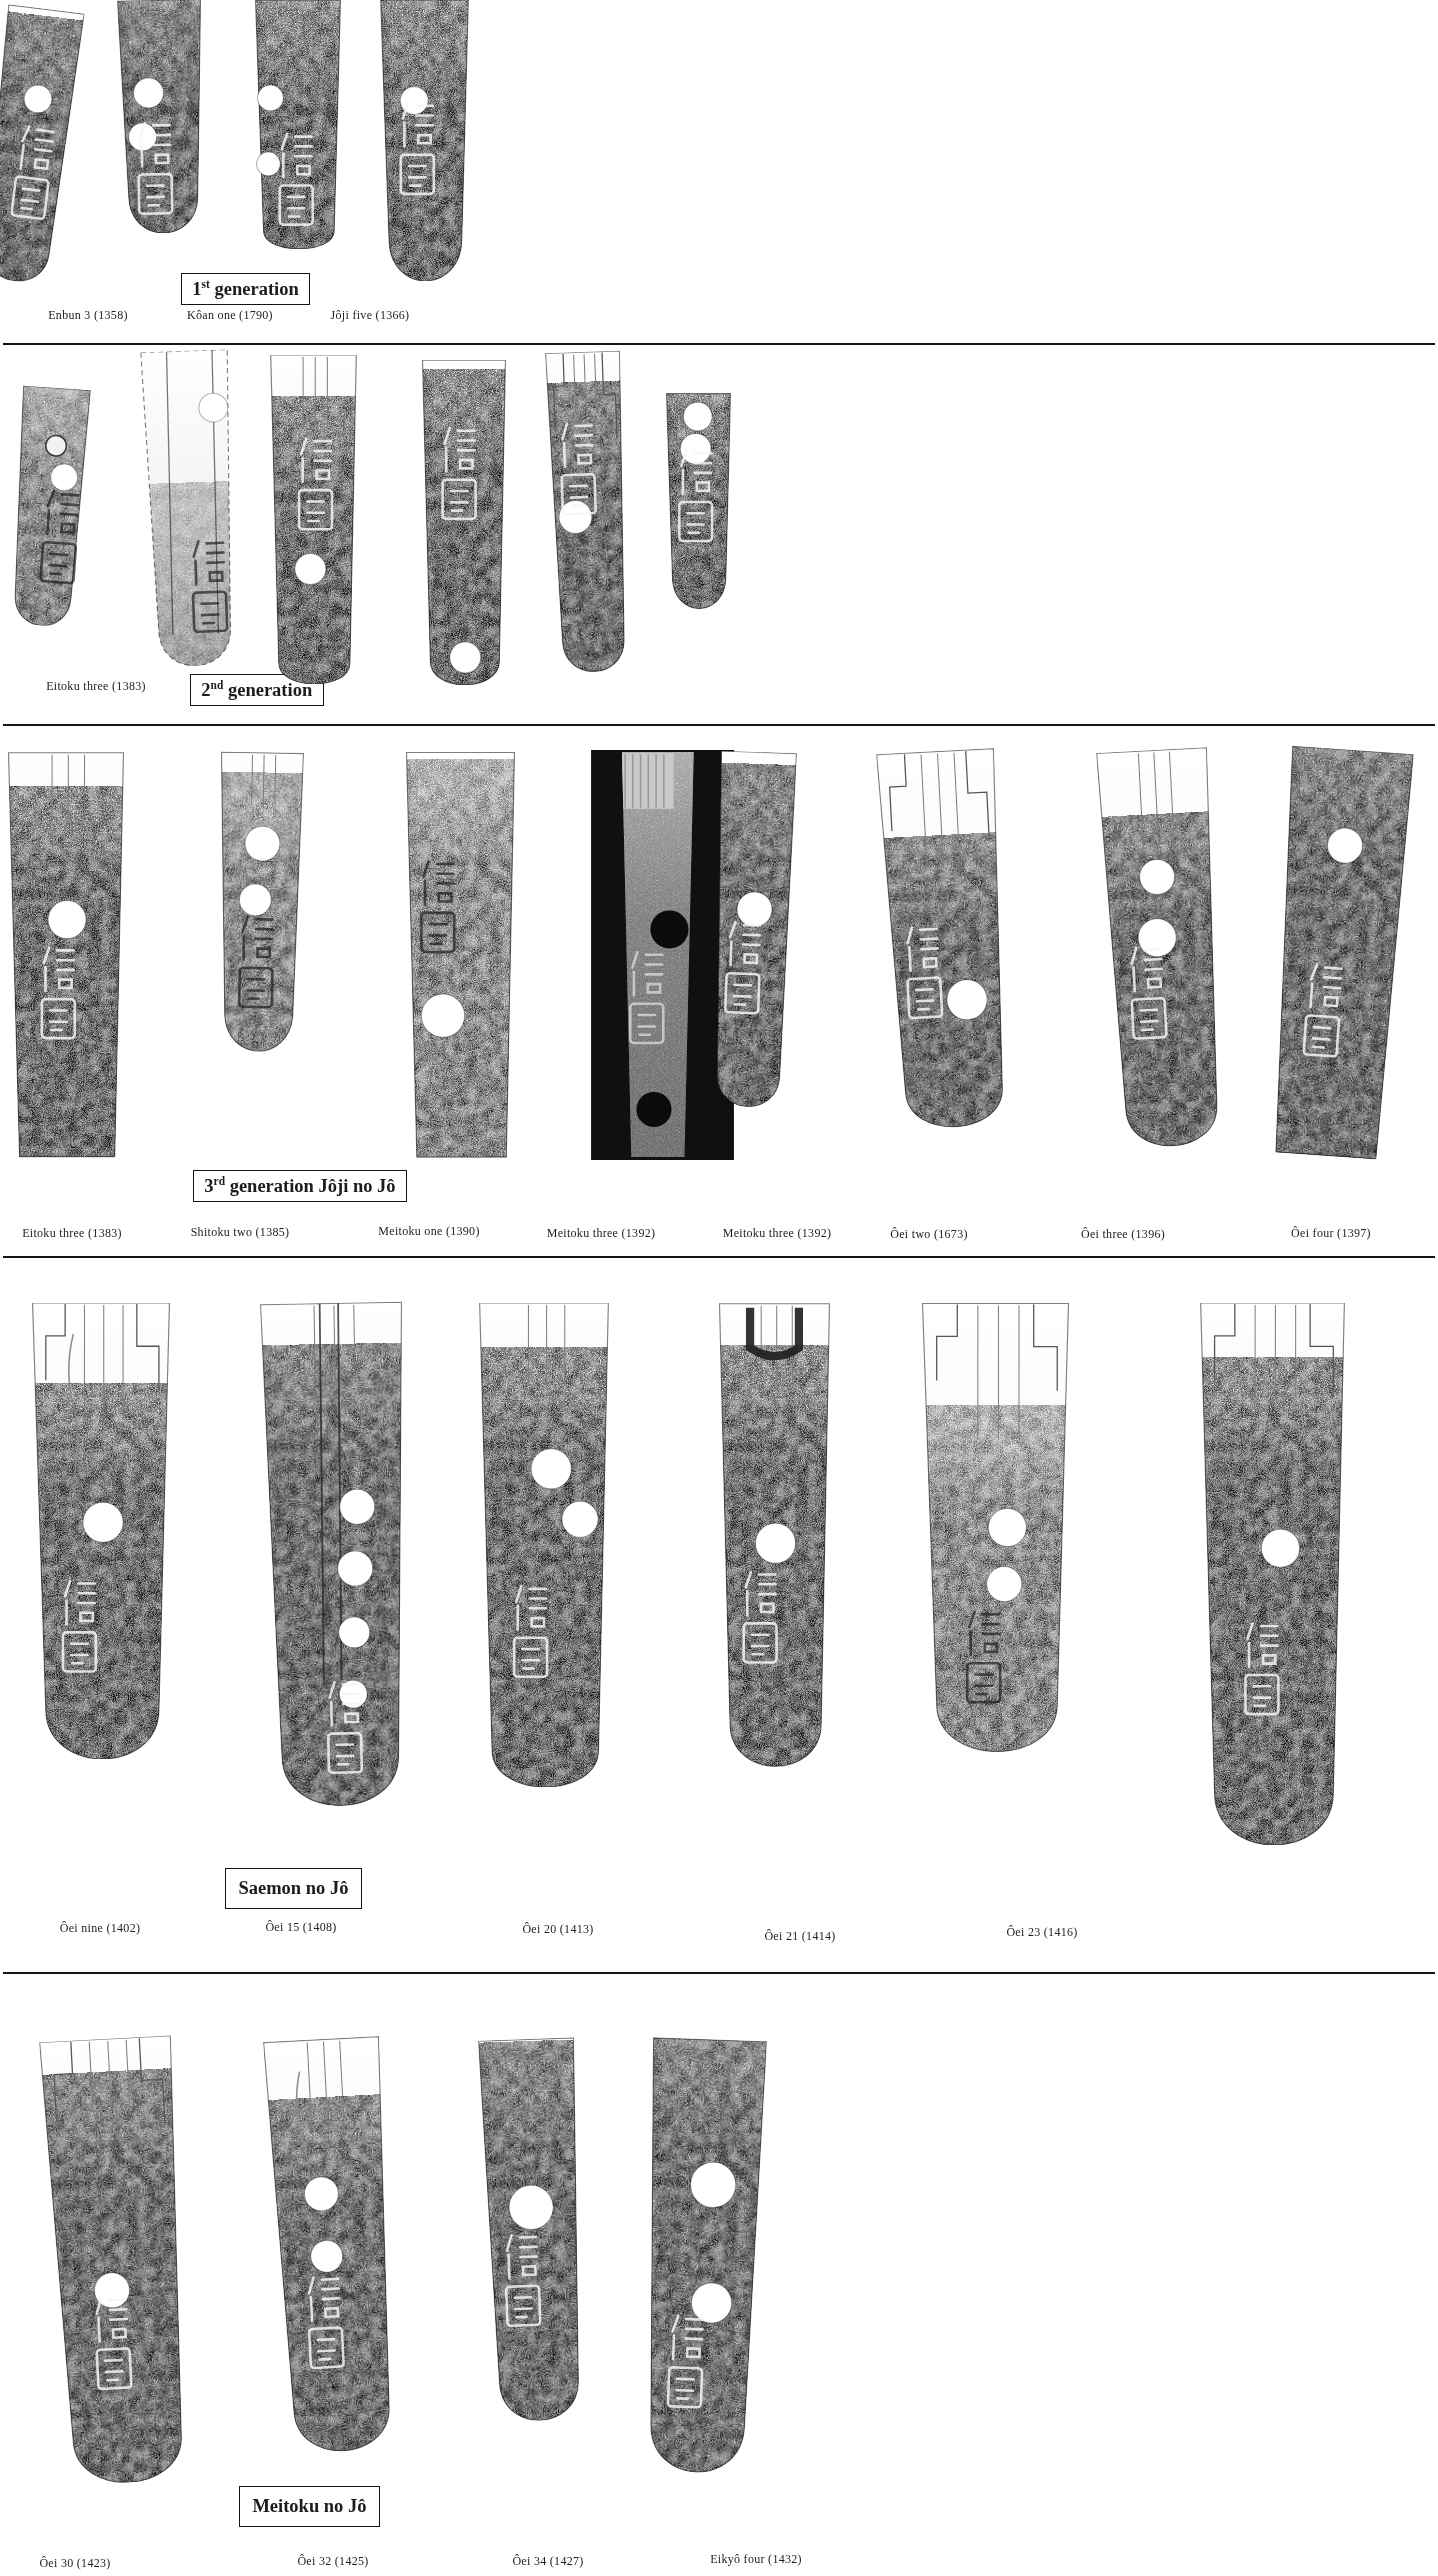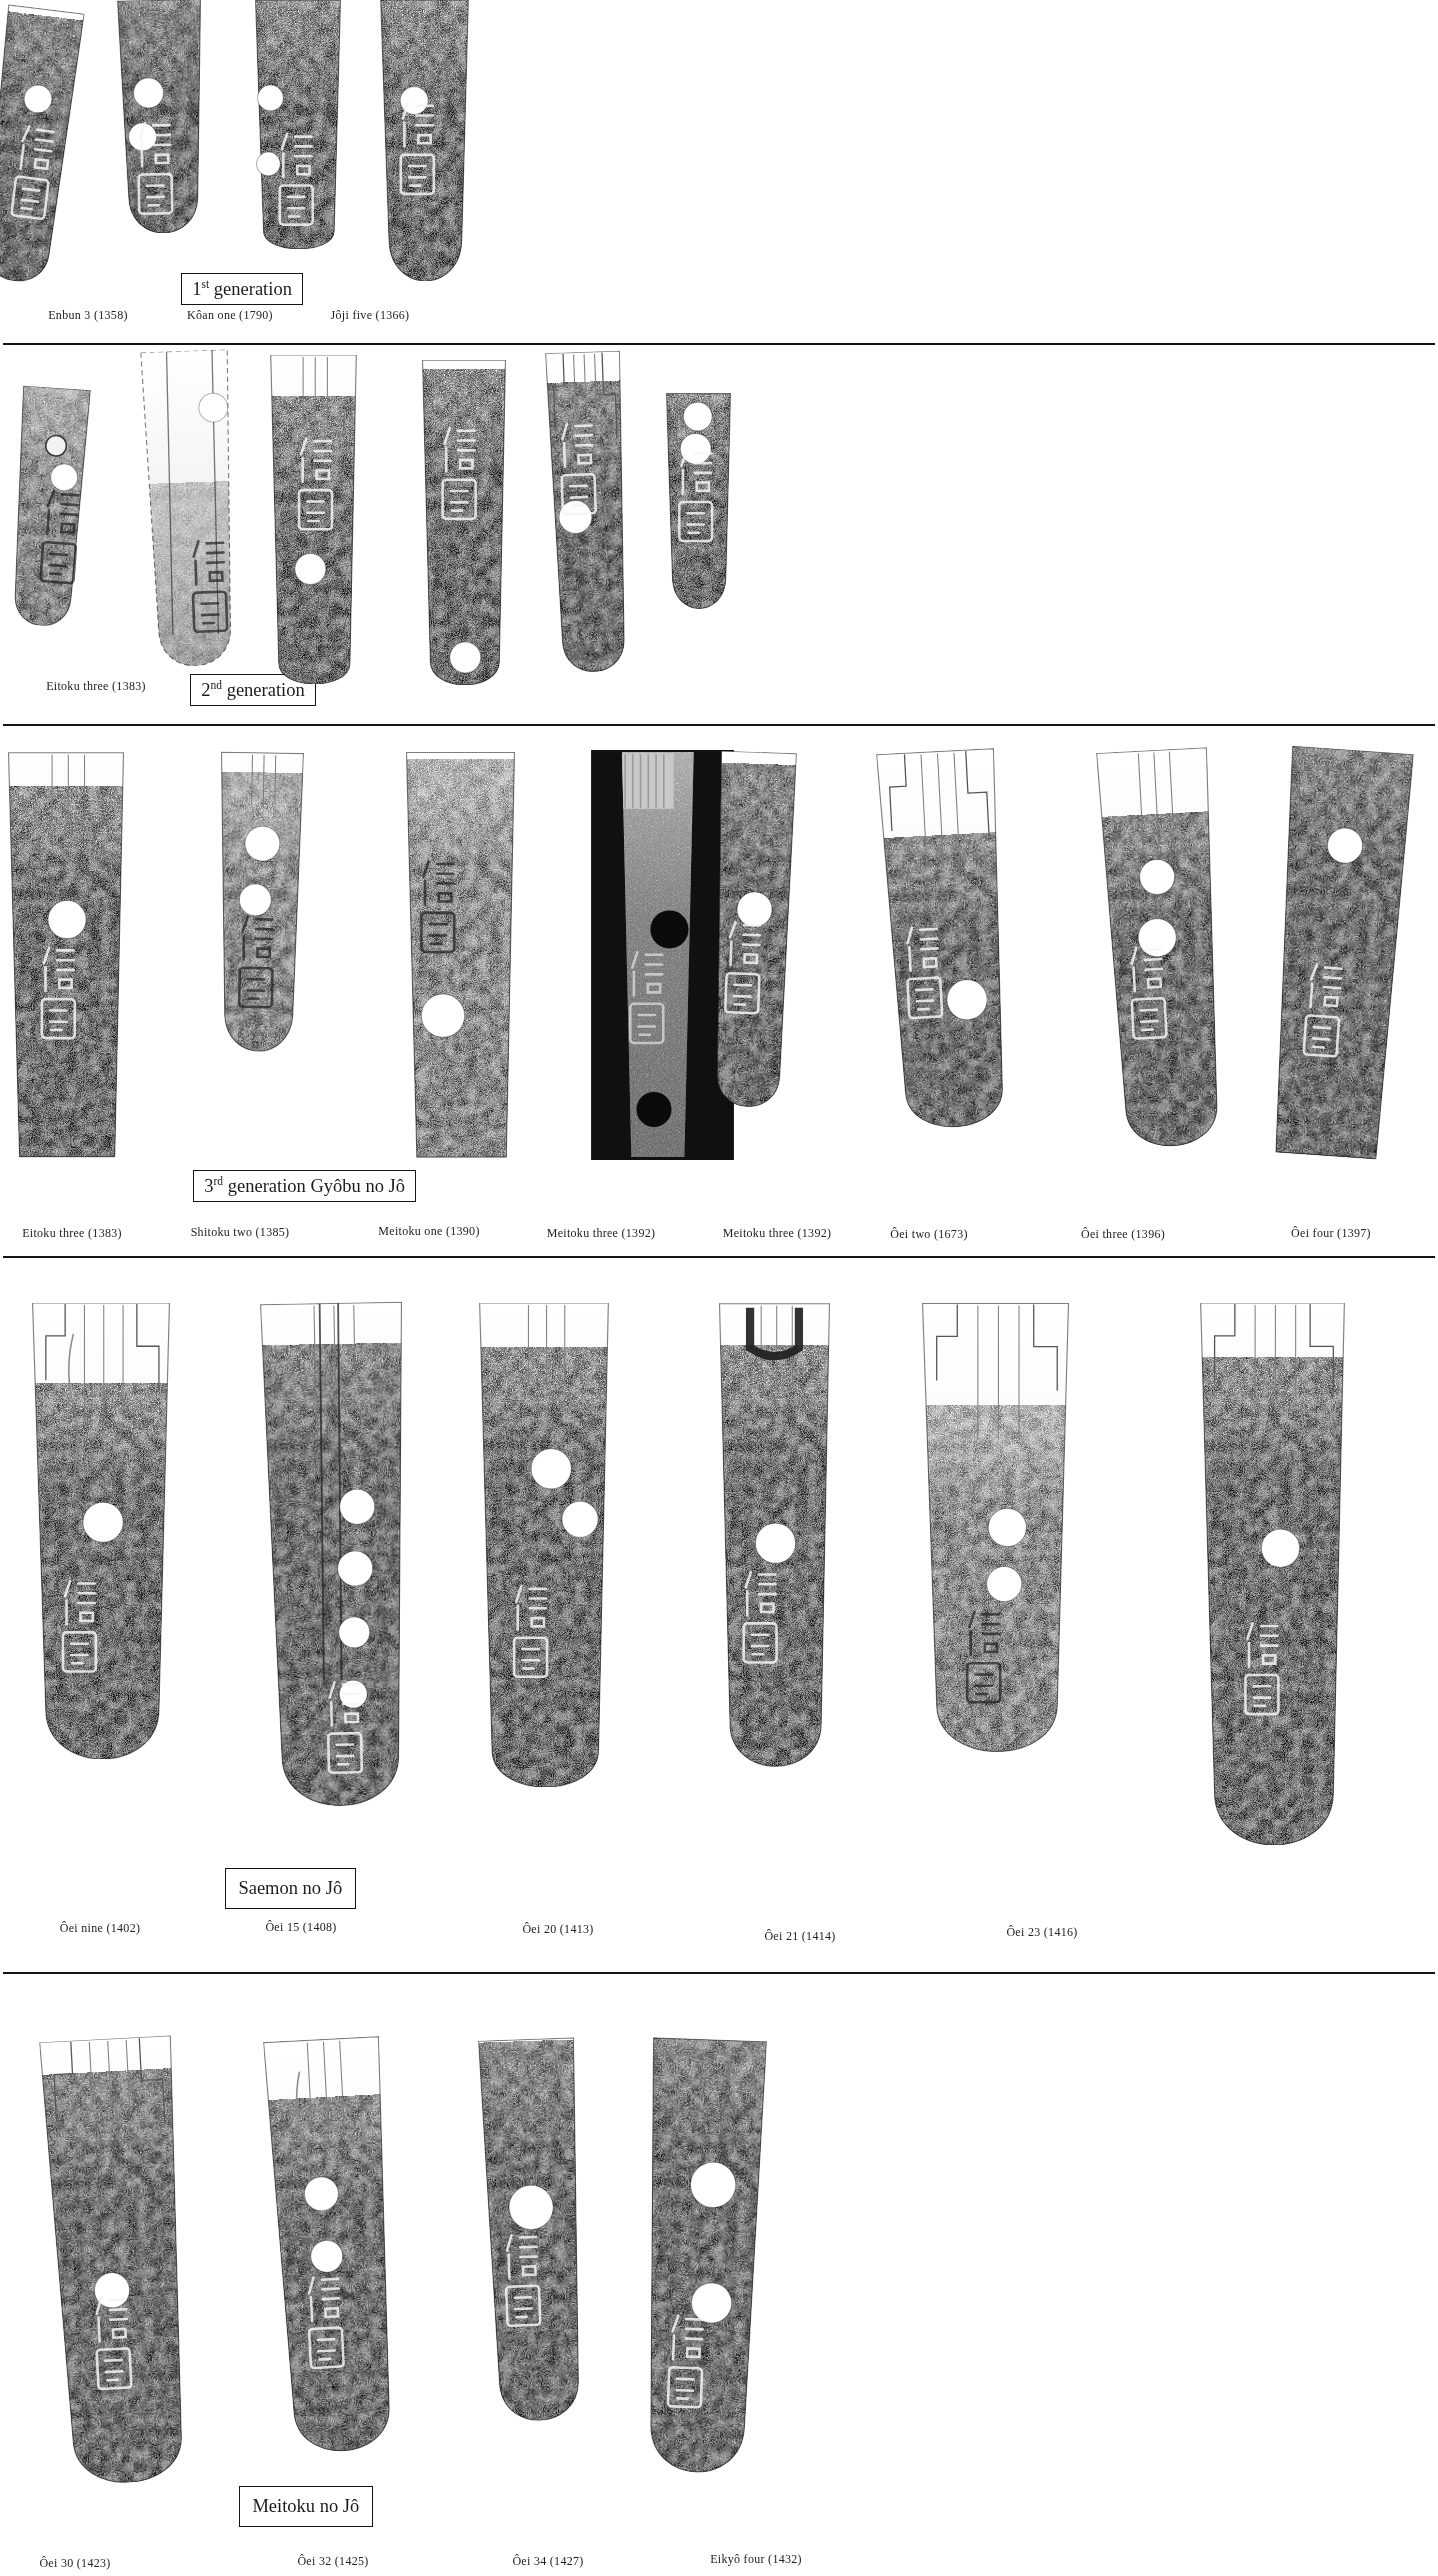--- a/index.html
+++ b/index.html
@@ -3,21 +3,21 @@
 <meta charset="utf-8">
 <style>
   html,body{margin:0;padding:0;background:#ffffff;}
   #canvas{
     position:relative;width:1438px;height:2617px;background:#ffffff;overflow:hidden;
     font-family:"Liberation Serif", serif;color:#1c1c1c;
   }
   .divider{position:absolute;left:3.1px;right:3.1px;height:1.5px;background:#141414;}
   .gen-label{
     position:absolute;border:1.5px solid #151515;background:#ffffff;
-    padding:4.6px 10.3px;font-weight:normal;font-size:18.5px;white-space:nowrap;line-height:1.15;
+    padding:4.6px 10.3px;font-weight:bold;font-size:18.5px;white-space:nowrap;line-height:1.15;
   }
   .gen-label.tall{padding:8.8px 12.4px;}
   .gen-label sup{font-size:0.62em;vertical-align:super;line-height:0;}
   .caption{
     position:absolute;transform:translateX(-50%);white-space:nowrap;
     font-size:12px;color:#222;letter-spacing:0.3px;
   }
   .tang{position:absolute;}
 </style>
 </head>
@@ -42,21 +42,21 @@
     </defs>
   </svg>
 
   <div class="divider" style="top:343px"></div>
   <div class="divider" style="top:724px"></div>
   <div class="divider" style="top:1256px"></div>
   <div class="divider" style="top:1972px"></div>
 
   <div class="gen-label" style="left:181px;top:273px"><span>1</span><sup>st</sup><span> generation</span></div>
   <div class="gen-label" style="left:190px;top:674px"><span>2</span><sup>nd</sup><span> generation</span></div>
-  <div class="gen-label" style="left:193px;top:1170px"><span>3</span><sup>rd</sup><span> generation Gyôbu no Jô</span></div>
+  <div class="gen-label" style="left:193px;top:1170px"><span>3</span><sup>rd</sup><span> generation Jôji no Jô</span></div>
   <div class="gen-label tall" style="left:225px;top:1868px"><span></span><sup></sup><span>Saemon no Jô</span></div>
   <div class="gen-label tall" style="left:239px;top:2486px"><span></span><sup></sup><span>Meitoku no Jô</span></div>
 
 <div class="caption" style="left: 88px; top: 308px;">Enbun 3 (1358)</div>
     <div class="caption" style="left: 230px; top: 308px;">Kôan one (1790)</div>
     <div class="caption" style="left: 370px; top: 308px;">Jôji five (1366)</div>
     <div class="caption" style="left: 96px; top: 679px;">Eitoku three (1383)</div>
     <div class="caption" style="left: 72px; top: 1226px;">Eitoku three (1383)</div>
     <div class="caption" style="left: 240px; top: 1225px;">Shitoku two (1385)</div>
     <div class="caption" style="left: 429px; top: 1224px;">Meitoku one (1390)</div>

